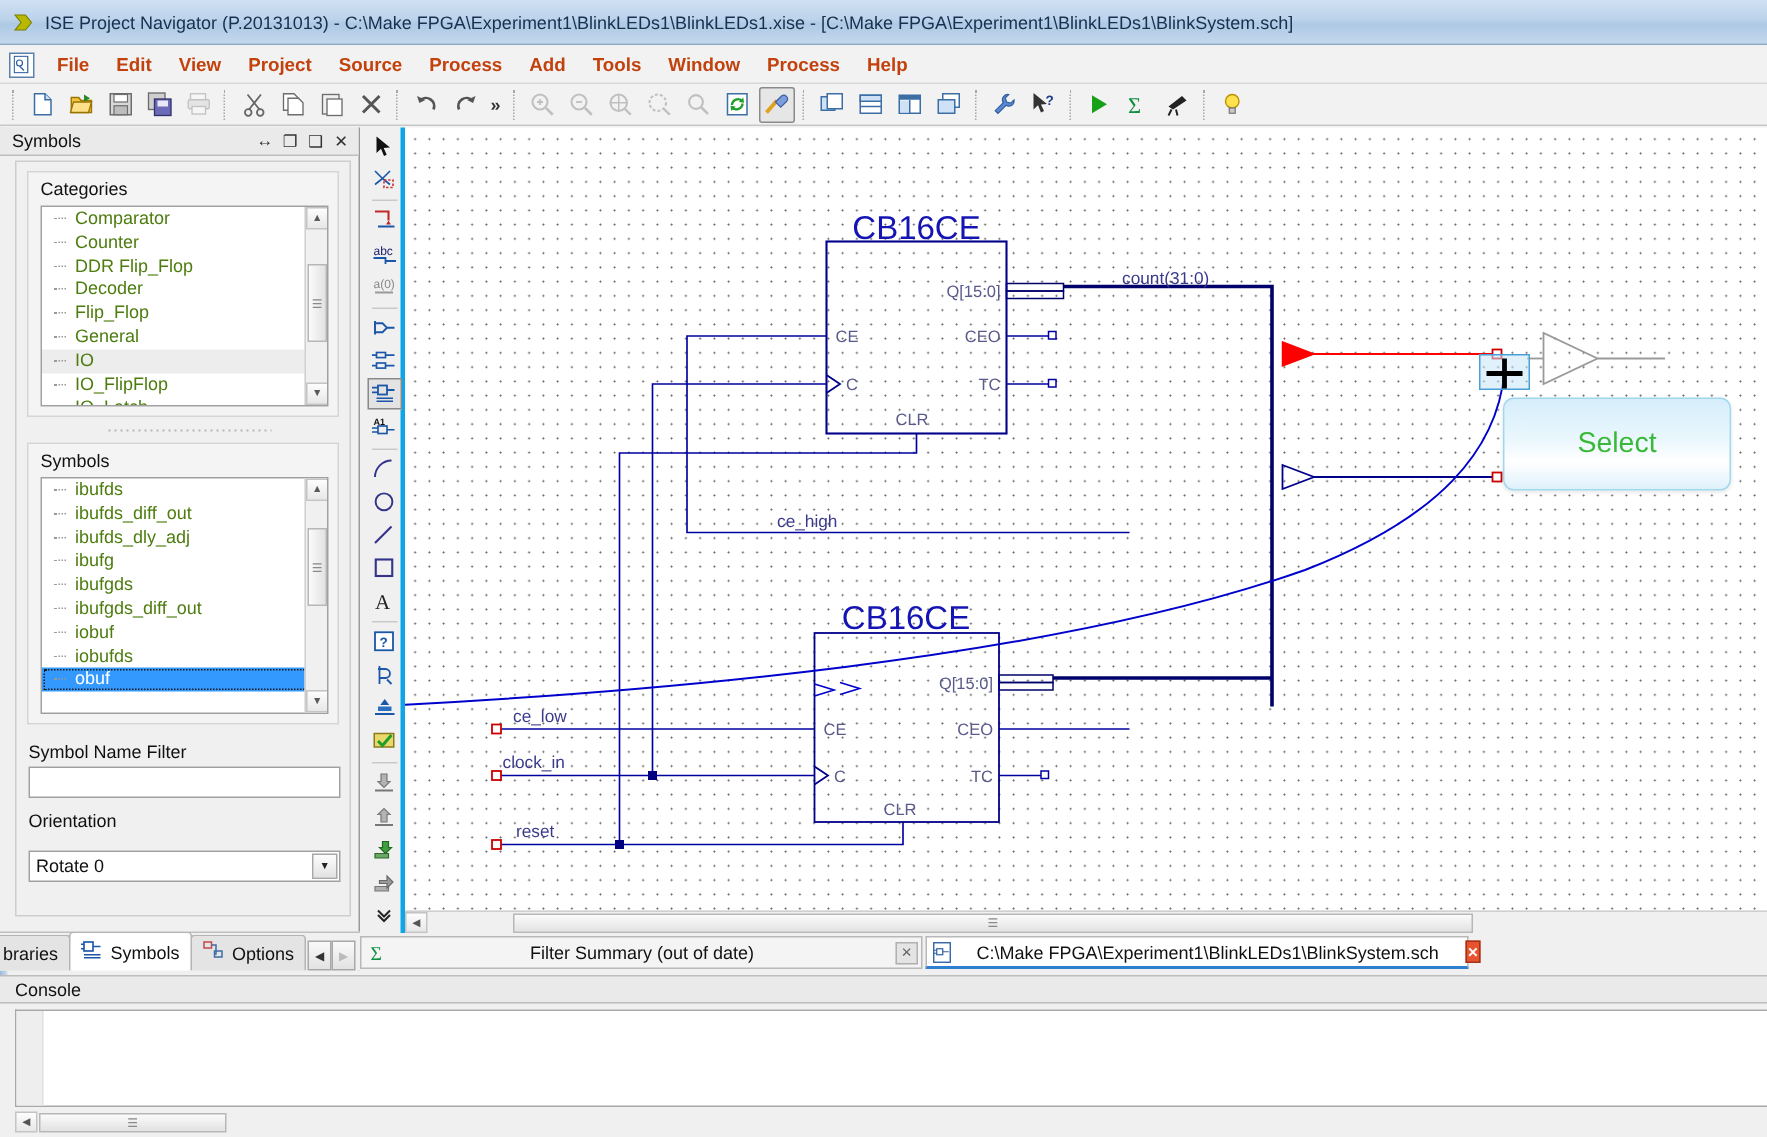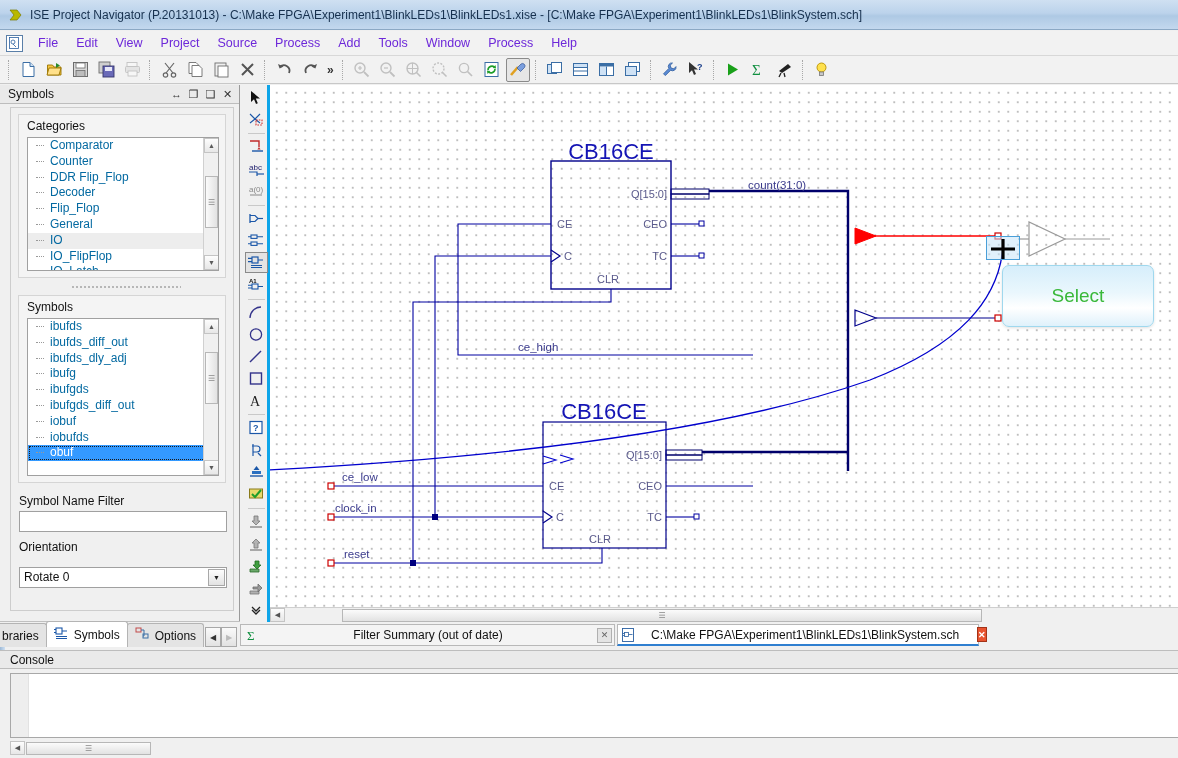--- a/index.html
+++ b/index.html
@@ -31,21 +31,21 @@
     position: absolute; left: 0; top: 31px; width: 1178px; height: 25px;
     background: #f2f2f2; border-bottom: 1px solid #d8d8d8;
     display: flex; align-items: center; padding-left: 6px;
   }
   #menubar .menu-ico {
     width: 17px; height: 17px; border: 1px solid #5a7fa8; background: #fff;
     display: flex; align-items: center; justify-content: center;
     margin-right: 6px; font-size: 9px; color: #2a5fa0;
   }
   #menubar .mi {
-    padding: 3px 9px; font-size: 12.5px; color: #6d28d9; cursor: default; white-space: nowrap;
+    padding: 3px 9px; font-size: 12.5px; color: #c2410c; cursor: default; white-space: nowrap; font-weight: bold;
   }
 
   
   #toolbar {
     position: absolute; left: 0; top: 56px; width: 1178px; height: 28px;
     background: #f2f2f2; border-bottom: 1px solid #c8c8c8;
     display: flex; align-items: center; padding-left: 4px;
   }
   .tb-btn {
     width: 24px; height: 24px; margin: 0 1px;
@@ -82,21 +82,21 @@
     border: 1px solid #d5d5d5; background: #f4f4f4;
   }
   .group-label { position: absolute; left: 8px; top: 4px; font-size: 12px; color: #111; }
 
   .listbox {
     position: absolute; background: #fff; border: 1px solid #a0a0a0;
     overflow: hidden;
   }
   .list-row {
     height: 15.8px; line-height: 15.8px; padding-left: 22px;
-    font-size: 12px; color: #0369a1; white-space: nowrap; position: relative;
+    font-size: 12px; color: #4d7c0f; white-space: nowrap; position: relative;
   }
   .list-row::before {
     content:""; position:absolute; left: 8px; top: 7px; width: 8px;
     border-top: 1px dotted #999;
   }
   .list-row.hl { background: #ededed; }
   .list-row.sel {
     background: #3399ff; color: #fff; outline: 1px dotted #1a1a1a;
     outline-offset: -2px; margin-right: 2px;
   }

